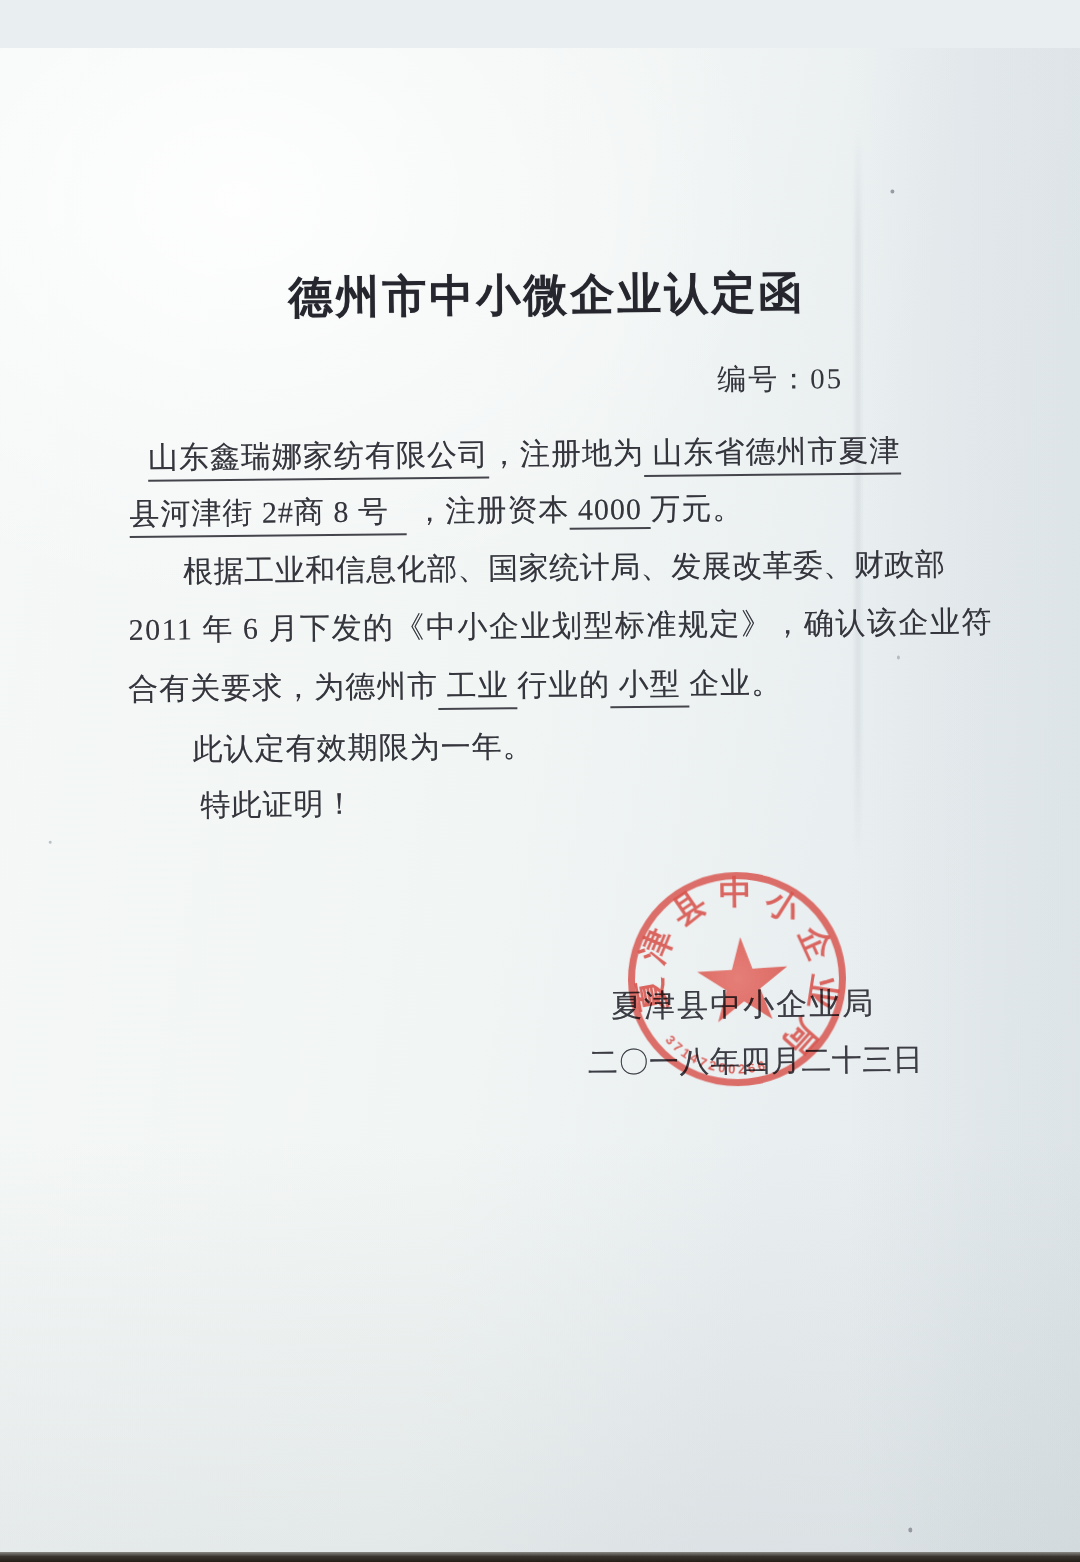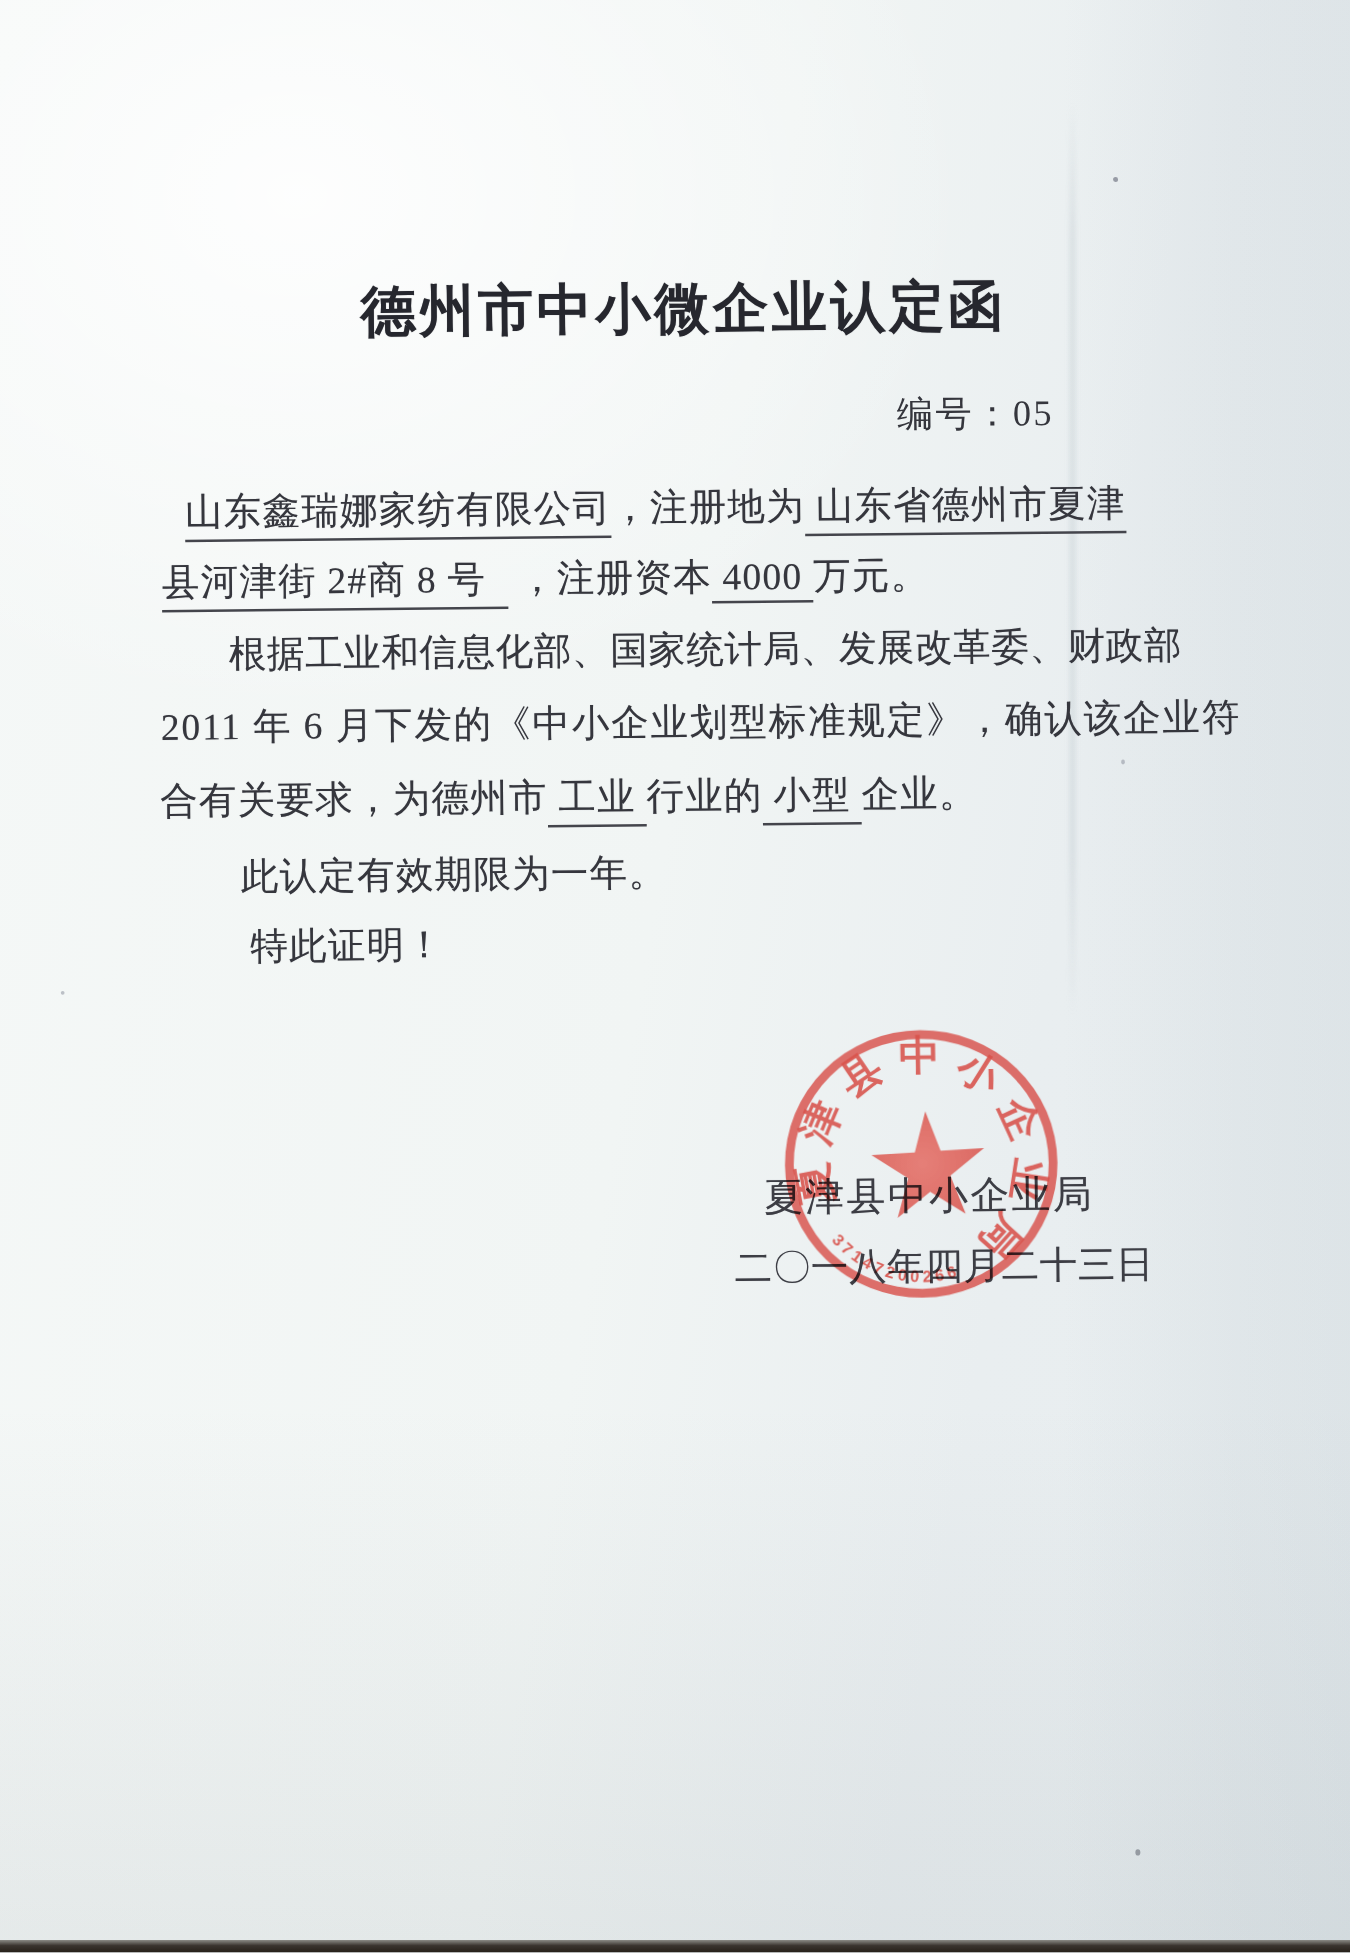--- a/index.html
+++ b/index.html
@@ -7,20 +7,21 @@
     width:1080px;height:1562px;overflow:hidden;position:relative;
     font-family:"Liberation Serif","DejaVu Serif",serif;
     background:#e9eef0;
   }
   .page{
     position:absolute;inset:0;
     background:
       radial-gradient(ellipse 900px 700px at 22% 10%, rgba(255,255,255,.85), rgba(255,255,255,0) 60%),
       linear-gradient(180deg, rgba(0,0,0,0) 72%, rgba(140,152,158,.14) 100%),
       linear-gradient(100deg, #f5f8f7 0%, #f1f5f4 48%, #e9eef0 72%, #e7edef 100%);
+    margin-top: 48px;
   }
   .right-shade{
     position:absolute;top:0;right:0;width:230px;height:100%;
     background:linear-gradient(90deg, rgba(167,180,190,0) 0%, rgba(167,180,190,.12) 60%, rgba(167,180,190,.16) 100%);
     pointer-events:none;
   }
   .crease{
     position:absolute;left:856px;top:82px;width:4px;height:730px;
     background:linear-gradient(180deg, rgba(168,180,188,0) 0%, rgba(168,180,188,.30) 15%, rgba(168,180,188,.30) 82%, rgba(168,180,188,0) 100%);
     filter:blur(2px);

